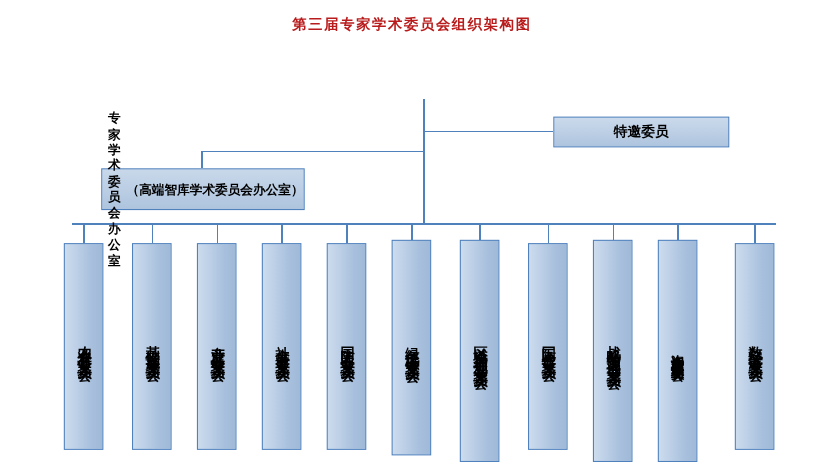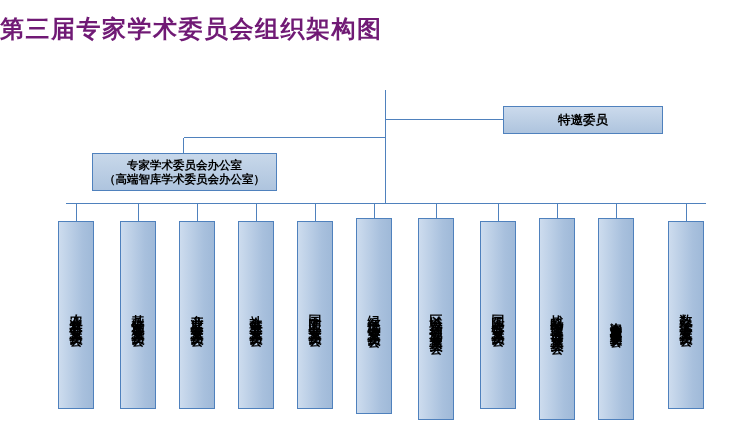--- a/index.html
+++ b/index.html
@@ -14,23 +14,24 @@
   #chart {
     position: relative;
     width: 749px;
     height: 429px;
   }
   #title {
     position: absolute;
     left: 0;
     top: 13px;
     width: 749px;
-    font-size: 24px;
+    text-align: center;
+    font-size: 13px;
     font-weight: bold;
-    color: #701a75;
+    color: #b91c1c;
     letter-spacing: 1.5px;
     font-family: "DejaVu Serif", "Liberation Serif", serif;
     white-space: nowrap;
   }
   
   #links {
     position: absolute;
     left: 0; top: 0;
     width: 749px; height: 429px;
   }
@@ -52,21 +53,21 @@
   #node-root {
     left: 305px; top: 62px; width: 175px; height: 28px;
     background: linear-gradient(to bottom, #c8d8ea 0%, #b3c8e1 100%);
   }
   #node-invited {
     left: 503px; top: 106px; width: 160px; height: 28px;
     background: linear-gradient(to bottom, #cbdaec 0%, #aec4de 100%);
   }
   #node-office {
     left: 92px; top: 153px; width: 185px; height: 38px;
-    flex-direction: column;
+    flex-direction: row;
     font-size: 11.5px;
     background: linear-gradient(to bottom, #c8d8ea 0%, #aec4de 100%);
   }
   #node-office .line2 { white-space: nowrap; }
   
   .vnode {
     position: absolute;
     border: 1px solid #4f81bd;
     background: linear-gradient(to right, #cddcee 0%, #a8c0dd 70%, #9fb9d8 100%);
     z-index: 3;

